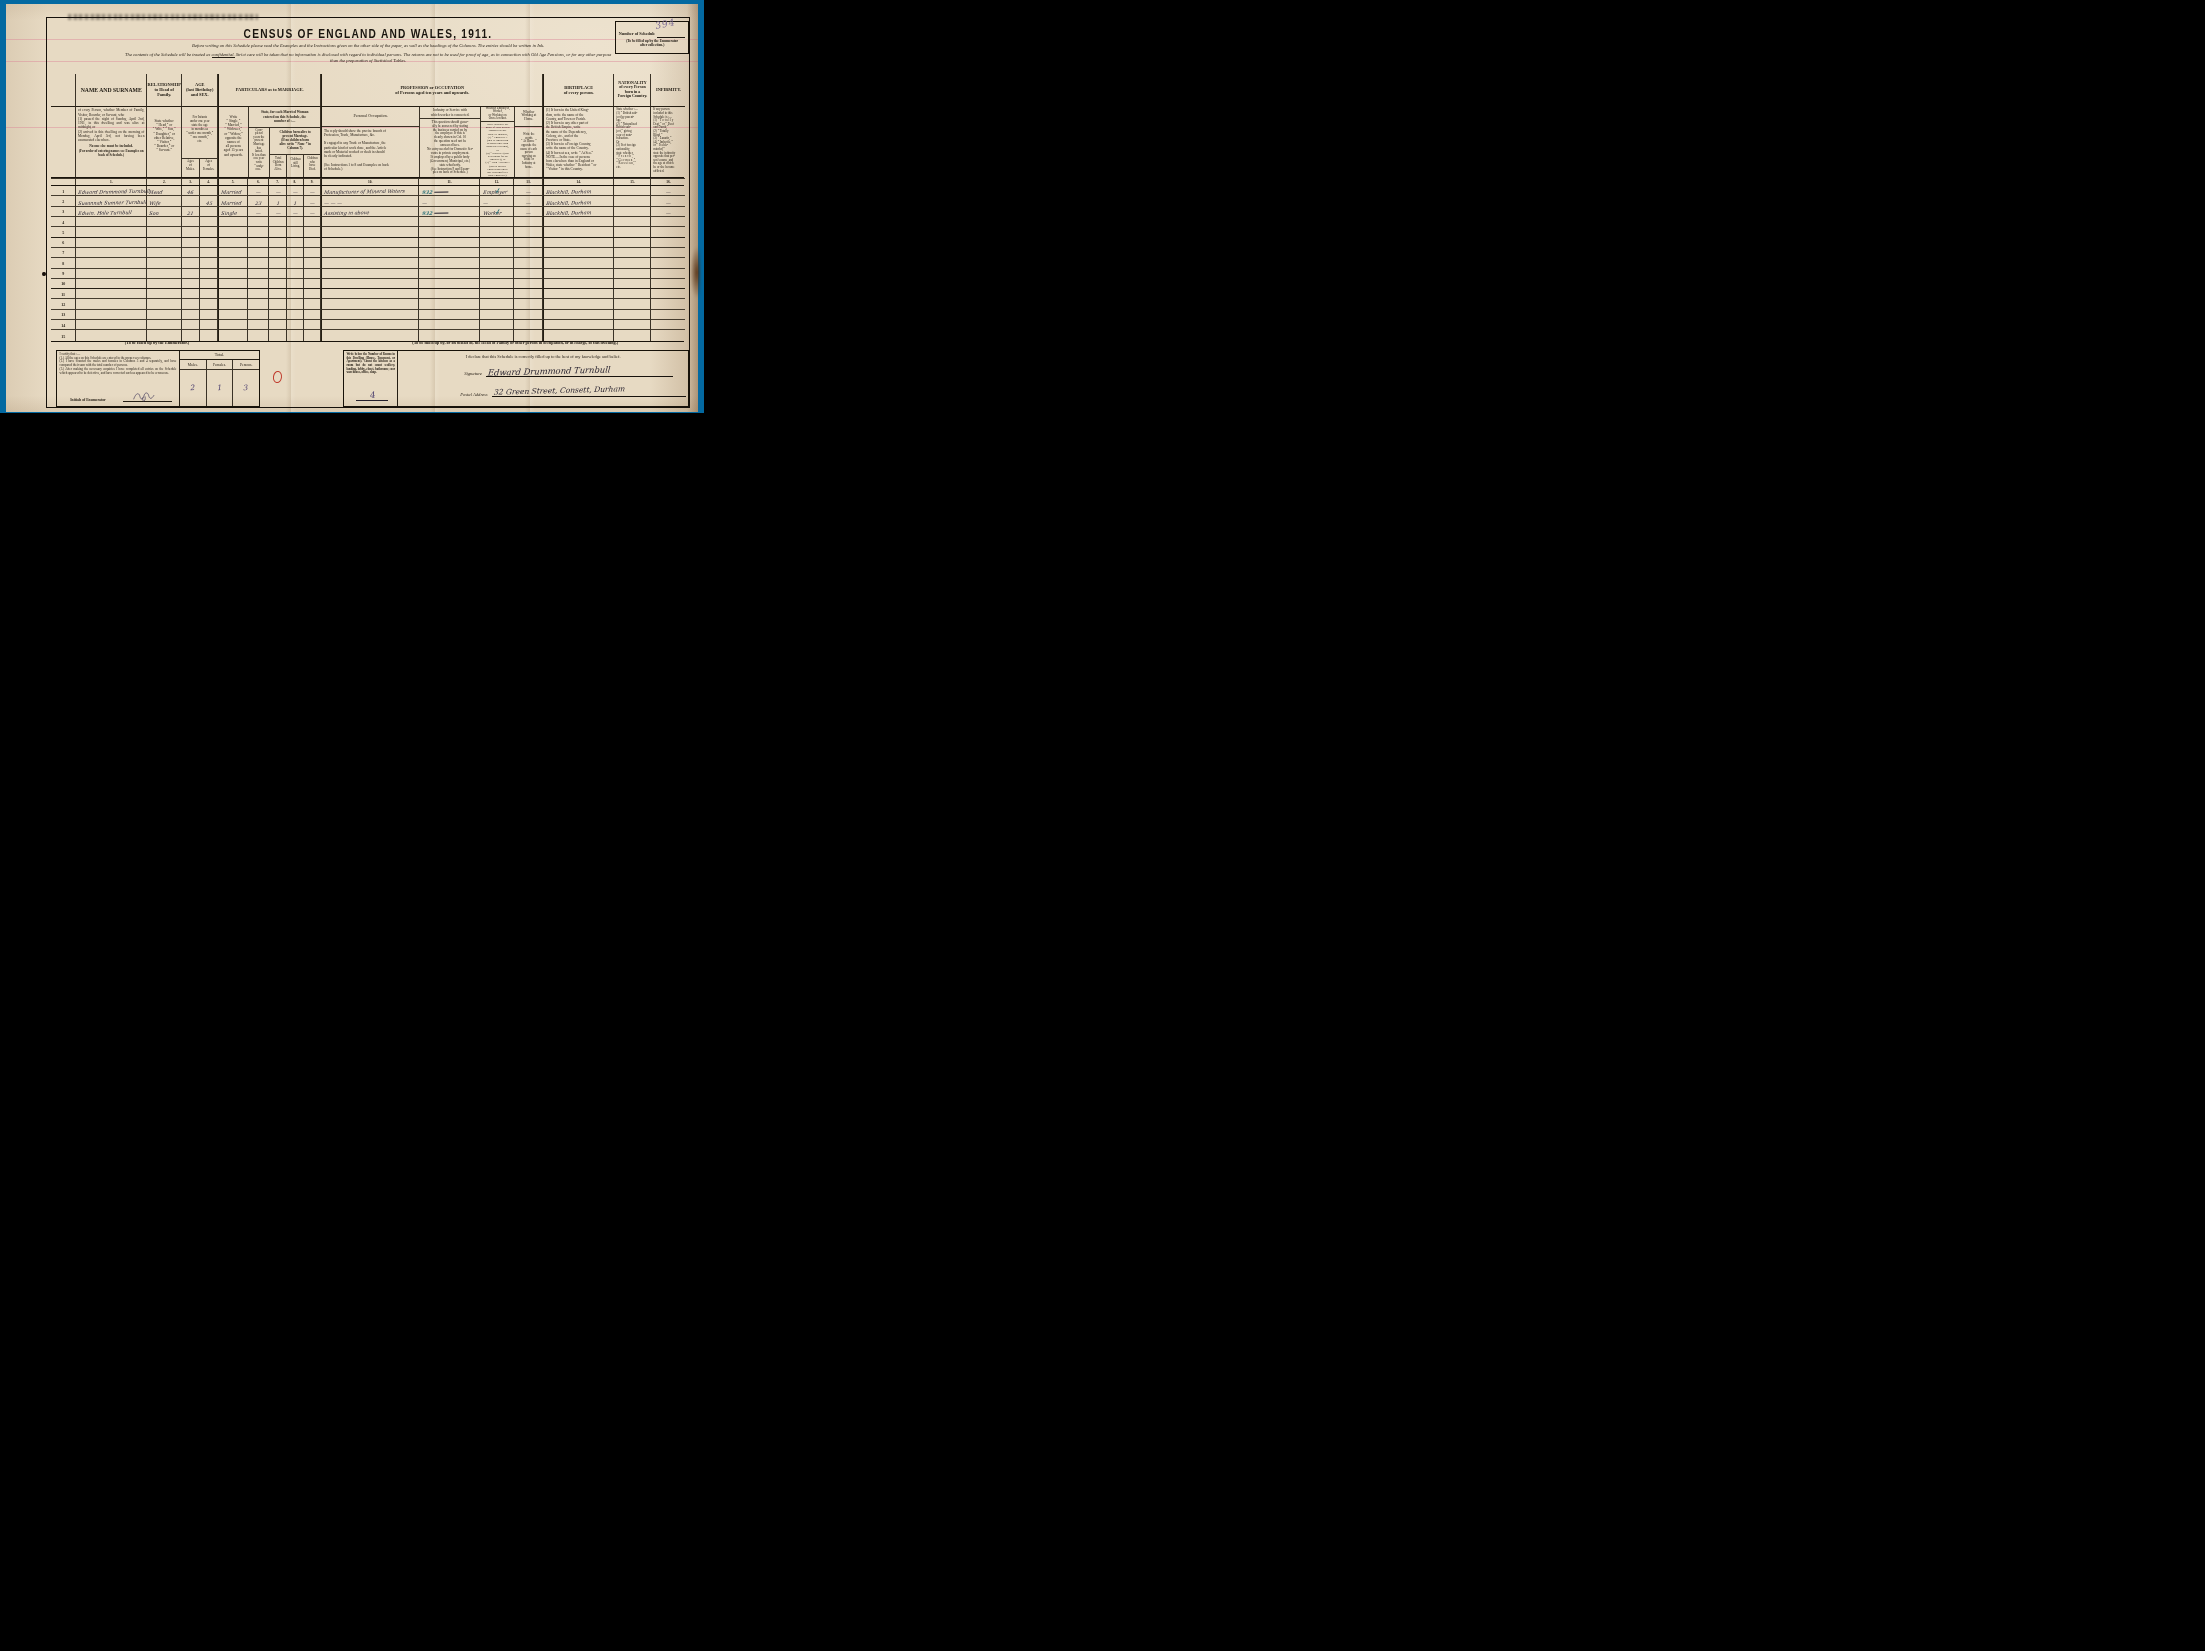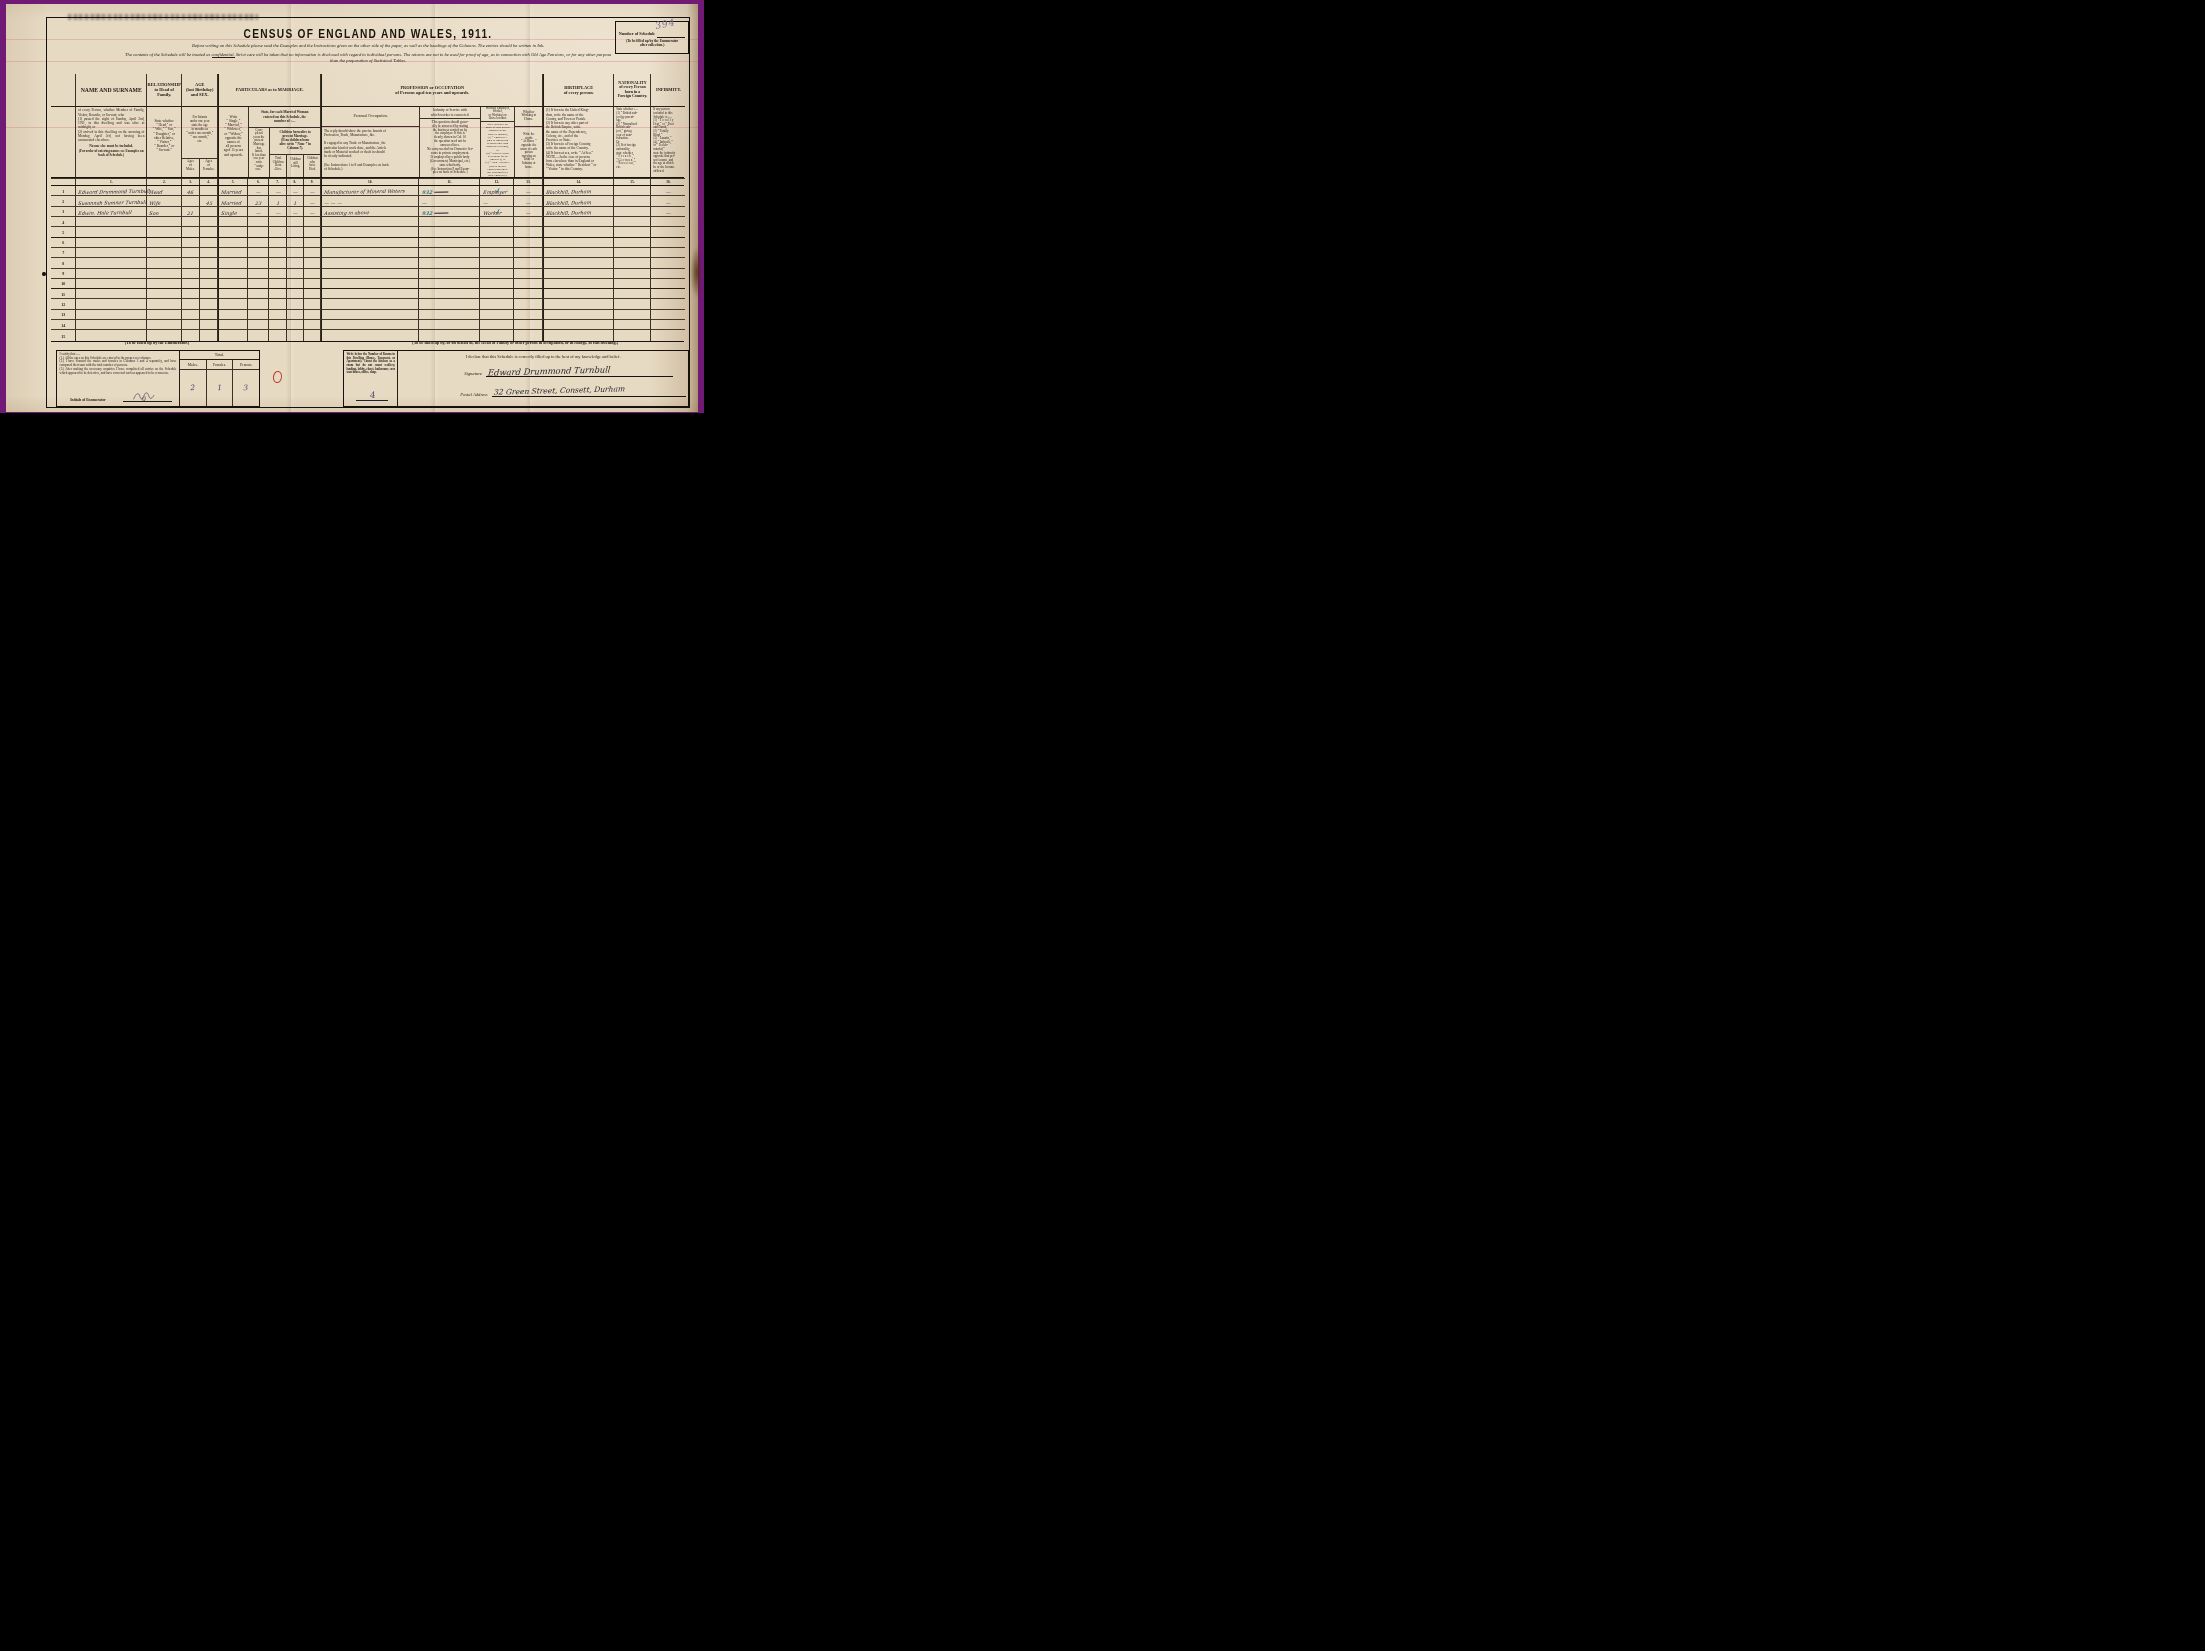--- a/index.html
+++ b/index.html
@@ -1,16 +1,16 @@
 <!DOCTYPE html>
 <html style="--ink: #241f2c; --teal: #2a7178; --purple: #4e4170; --red: #c03a2c;font-size:7px"><head>
 <meta charset="utf-8">
 <style>
   html,body{margin:0;padding:0;background:#000;}
-  .page{position:relative;width:704px;height:413px;background:#701a75;overflow:hidden;
+  .page{position:relative;width:704px;height:413px;background:#0369a1;overflow:hidden;
         font-family:"Liberation Serif",serif;}
   .paper{position:absolute;left:6.2px;top:3.5px;width:692px;height:408px;
          background:
            radial-gradient(ellipse at 85% 10%, rgba(255,250,240,.25), transparent 40%),
            linear-gradient(90deg, rgba(120,85,45,.10), rgba(0,0,0,0) 6%, rgba(0,0,0,0) 93%, rgba(110,70,30,.22)),
            linear-gradient(180deg, rgba(120,85,45,.08), rgba(0,0,0,0) 4%, rgba(0,0,0,0) 96%, rgba(120,85,45,.12)),
            #e7dac3;}
   .crease{position:absolute;top:0;bottom:0;width:9.7px;pointer-events:none;
           background:linear-gradient(90deg,transparent,rgba(95,65,30,.10) 45%,rgba(255,255,255,.10) 55%,transparent);}
   .edge-shadow{position:absolute;right:0;top:0;bottom:0;width:11.5px;

